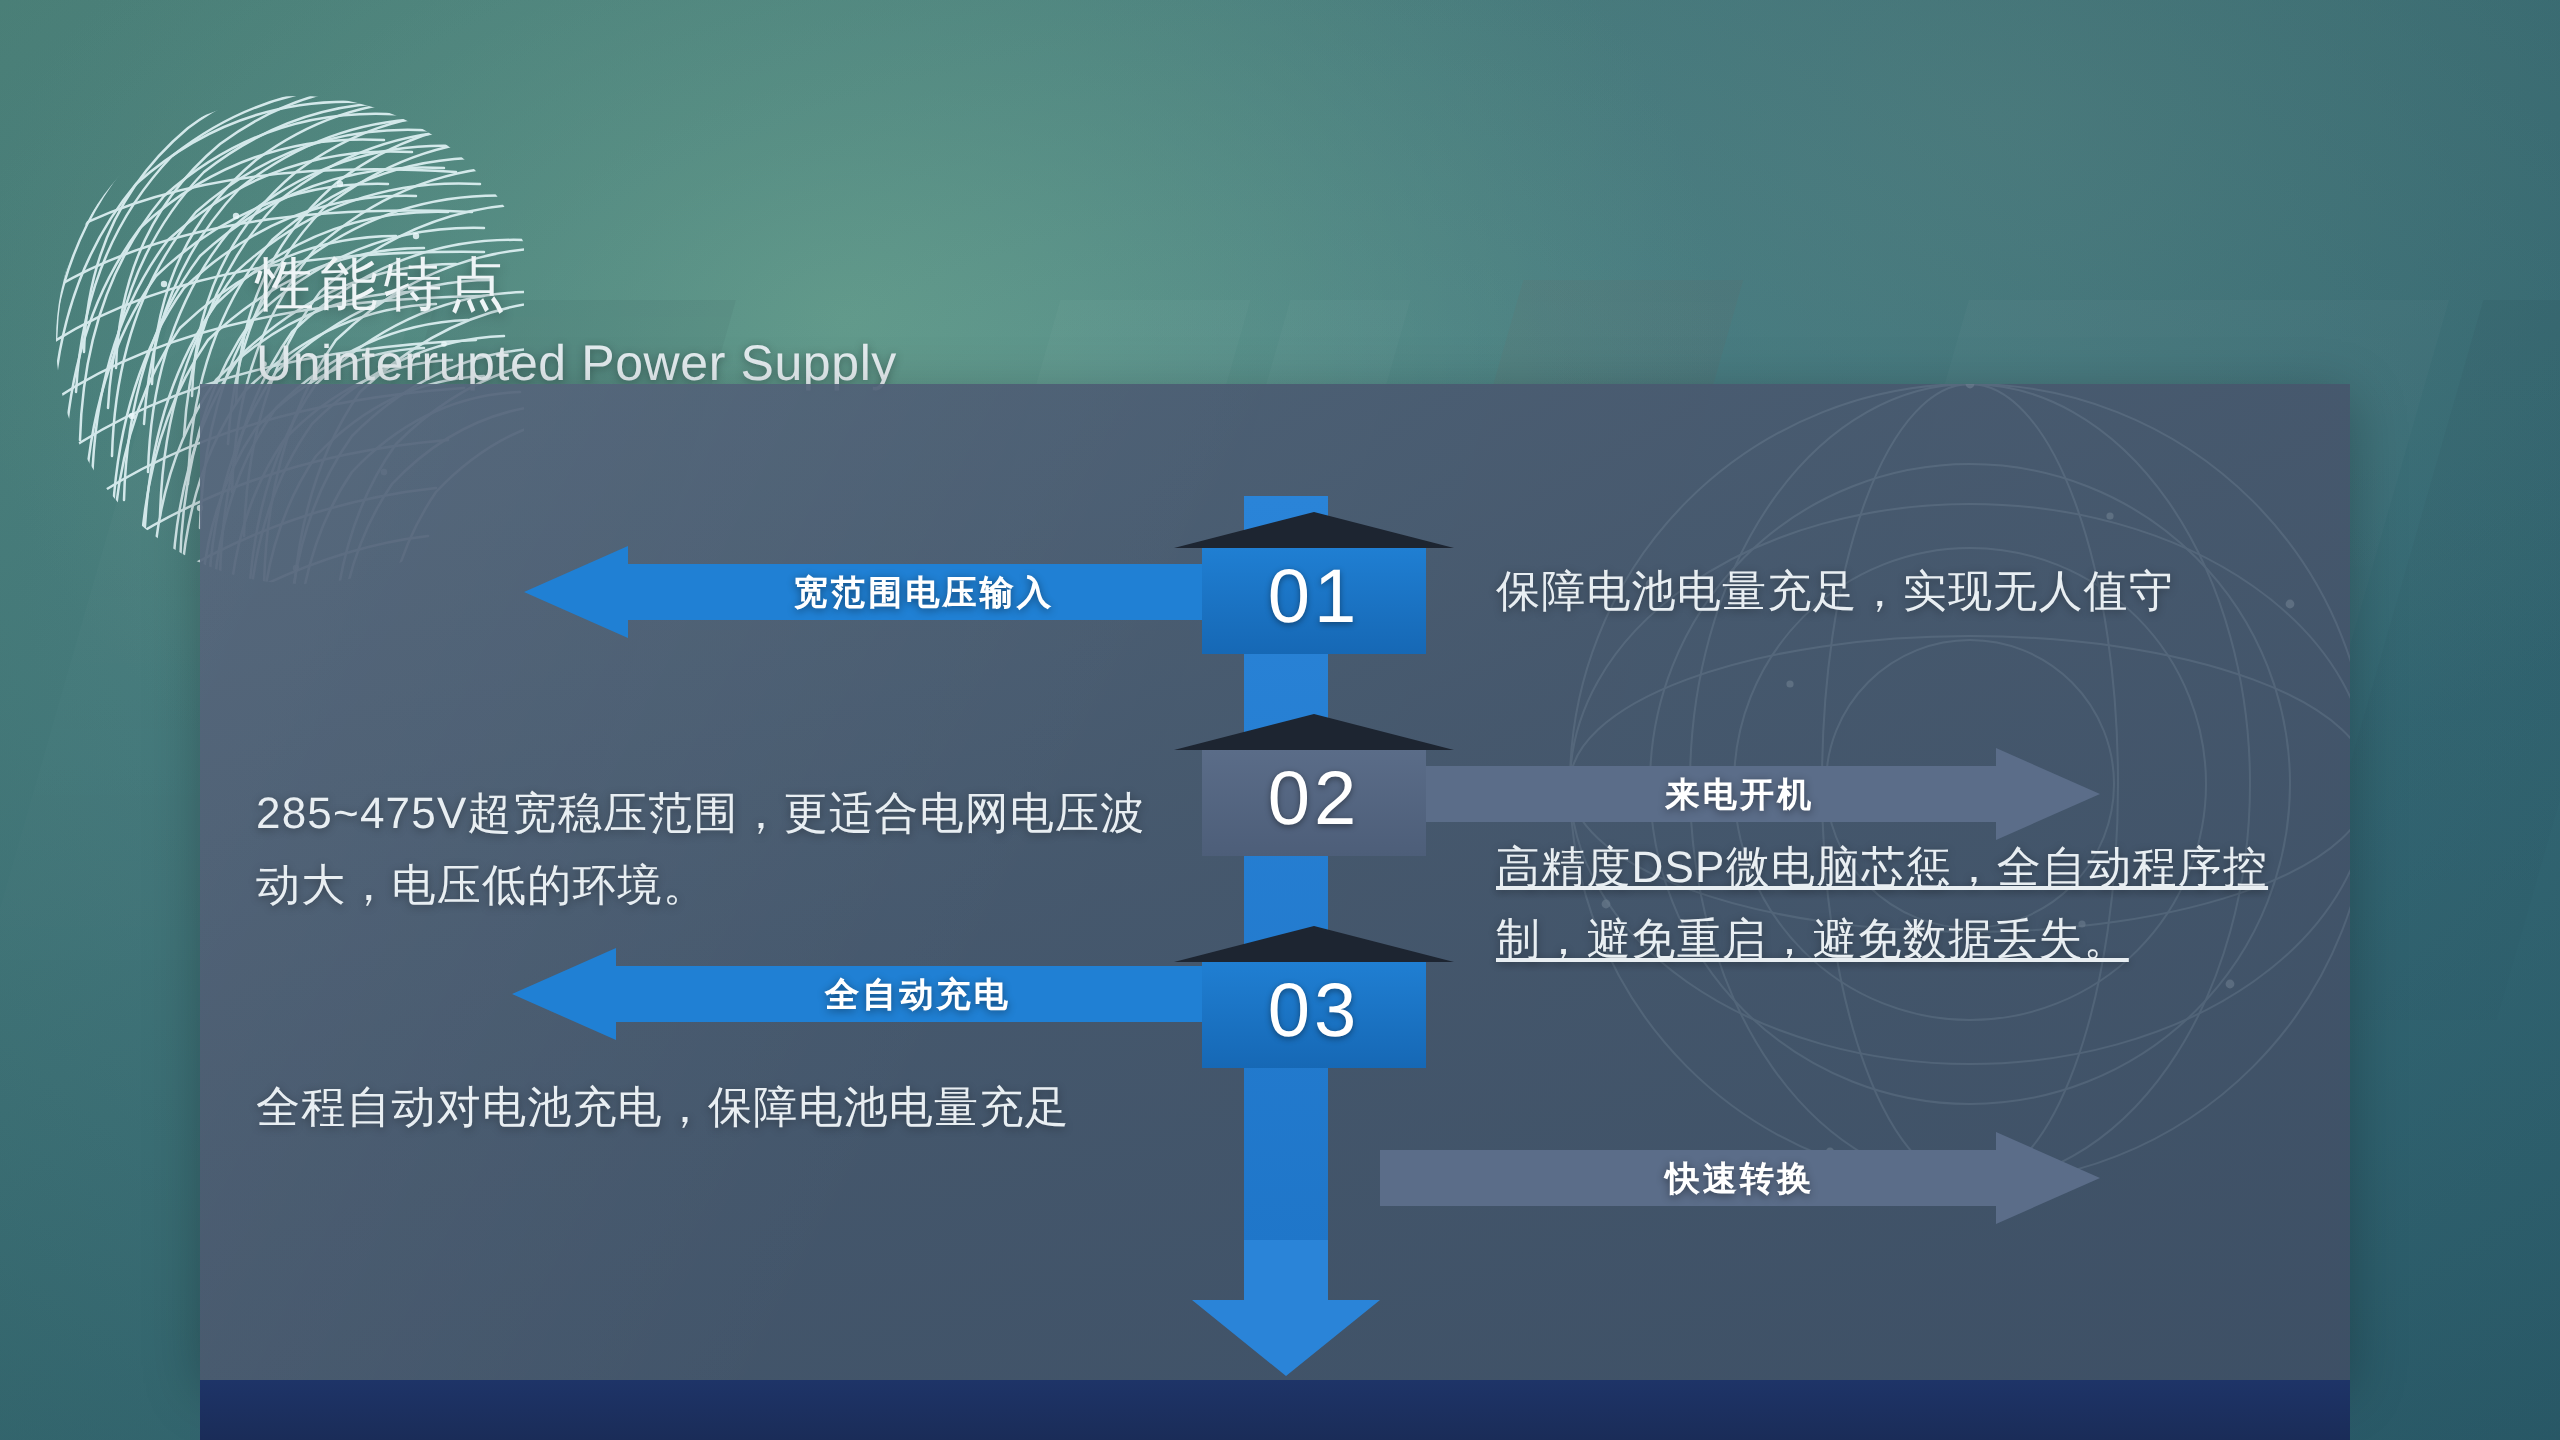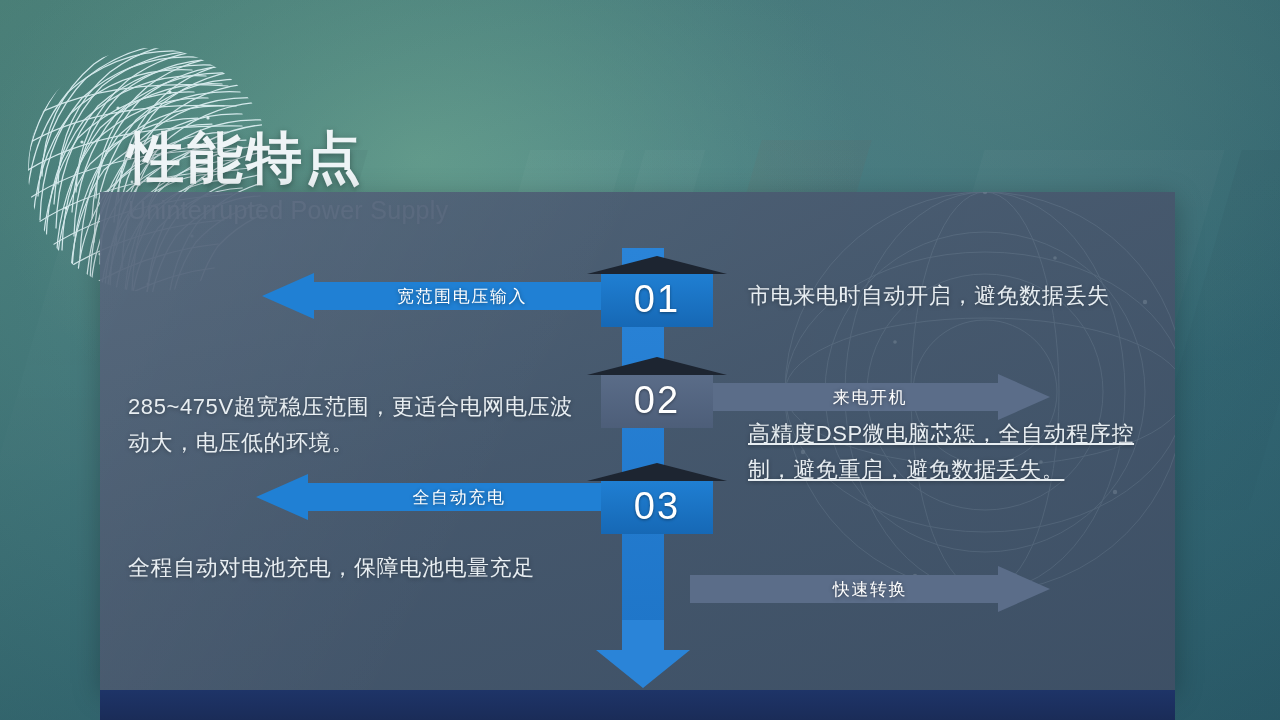--- a/index.html
+++ b/index.html
@@ -34,22 +34,22 @@
   .wm i.dark { background:linear-gradient(180deg, rgba(20,30,40,.10), rgba(20,30,40,.03)); }
   .wm i.red  { background:linear-gradient(180deg, rgba(160,60,50,.11), rgba(160,60,50,.03)); }
 
   
   .globe { position:absolute; left:22px; top:22px; width:240px; height:290px; }
   .globe svg { width:100%; height:100%; display:block; }
 
   
   .header { position:absolute; left:128px; top:128px; }
   .title {
-    font-size:56px; color:#eef4f6; letter-spacing:3px;
-    font-weight:700; line-height:1.06;
+    font-size:29px; color:#eef4f6; letter-spacing:3px;
+    font-weight:400; line-height:1.06;
     text-shadow:0 2px 6px rgba(0,0,0,.35);
   }
   .subtitle {
     margin-top:9px;
     font-size:25px; color:#e3ebee; font-weight:400; letter-spacing:.3px;
     text-shadow:0 1px 4px rgba(0,0,0,.35);
   }
 
   
   .panel {
@@ -93,21 +93,21 @@
     position:absolute; left:-14px; top:-15px; width:140px; height:18px;
   }
   .num span { position:relative; z-index:2; text-shadow:0 1px 3px rgba(0,0,0,.4); }
 
   
   .arw { position:absolute; height:46px; }
   .arw svg { position:absolute; inset:0; width:100%; height:100%; }
   .arw .lbl {
     position:absolute; inset:0;
     display:flex; align-items:center; justify-content:center;
-    color:#ffffff; font-size:17px; font-weight:normal; letter-spacing:1.6px;
+    color:#ffffff; font-size:17px; font-weight:bold; letter-spacing:1.6px;
     text-shadow:0 1px 4px rgba(0,0,0,.45);
     z-index:2;
   }
 
   
   .body-txt {
     position:absolute;
     color:#e8eef2; font-size:22px; line-height:1.62; letter-spacing:.6px;
     text-shadow:0 1px 4px rgba(0,0,0,.35);
     width:440px;
@@ -276,21 +276,21 @@
   </div>
 
   <div class="num blue" style="left:601px; top:478px;">
     <svg class="cap" viewBox="0 0 140 18" preserveAspectRatio="none" xmlns="http://www.w3.org/2000/svg">
       <polygon points="0,18 70,0 140,18" fill="#1d2531"></polygon>
     </svg>
     <span>03</span>
   </div>
 
 
-  <div class="body-txt right" style="top:278px; width:400px;">市电来电时自动开启，避免数据丢失</div>
+  <div class="body-txt right" style="top:278px; width:400px;">保障电池电量充足，实现无人值守</div>
 
   <div class="body-txt left" style="top:350px; width:445px;margin-top:39px;">285~475V超宽稳压范围，更适合电网电压波动大，电压低的环境。</div>
 
   <div class="body-txt right" style="top:416px; width:430px;text-decoration:underline;">高精度DSP微电脑芯惩，全自动程序控制，避免重启，避免数据丢失。</div>
 
-  <div class="body-txt left" style="top:550px; width:420px;">全程自动对电池充电，保障电池电量充足</div>
+  <div class="body-txt left" style="top:536px; width:420px;">全程自动对电池充电，保障电池电量充足</div>
 
 </div>
 
 </body></html>

